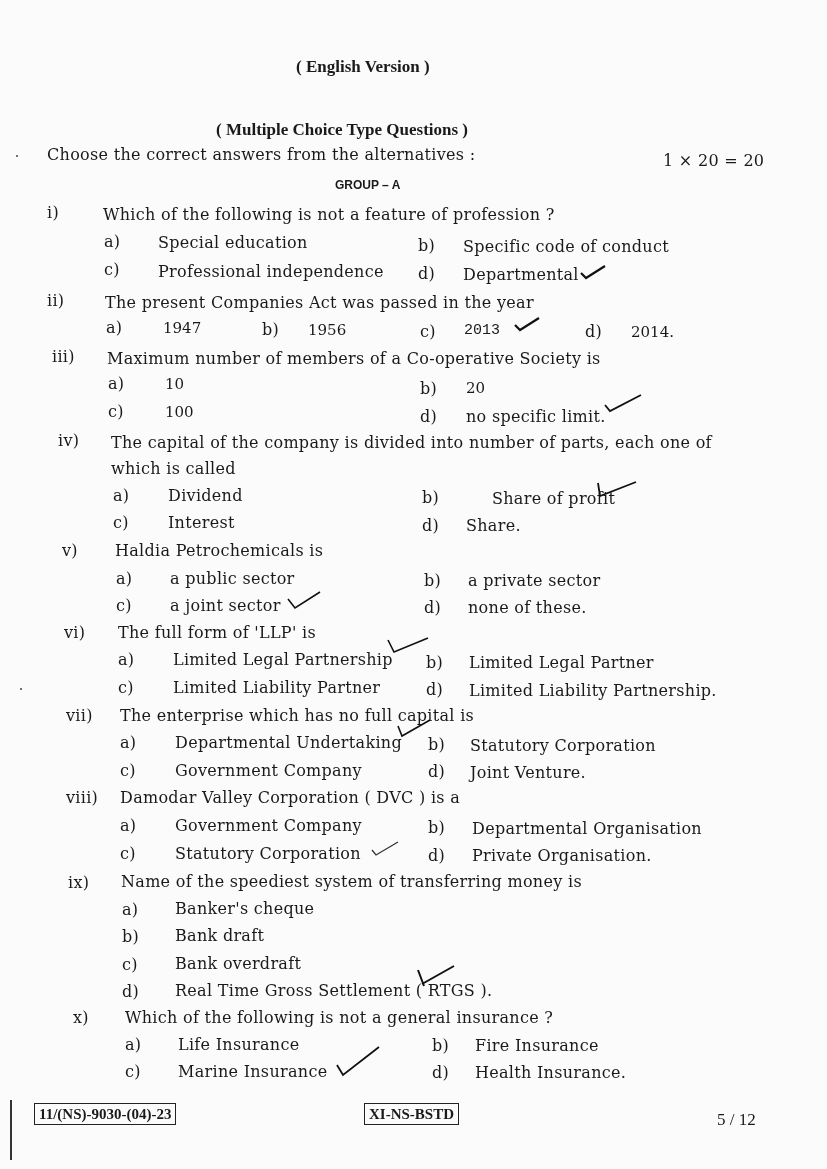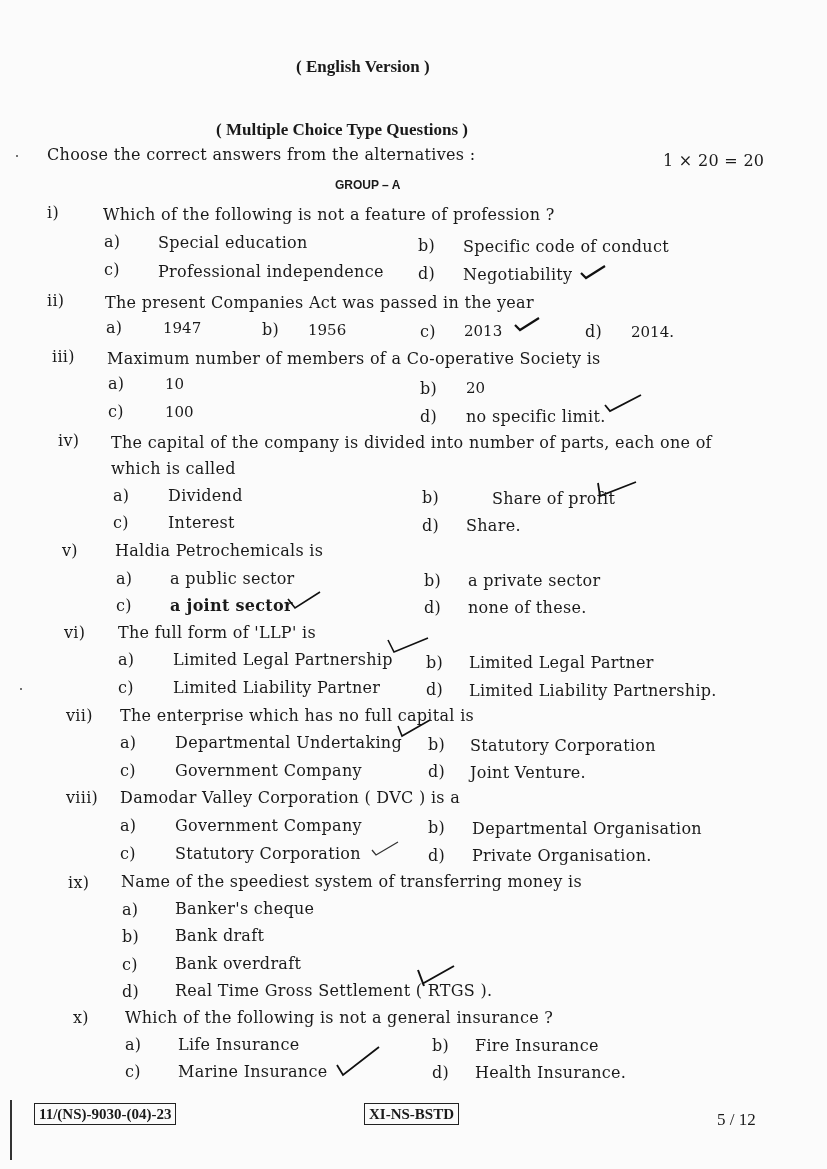--- a/index.html
+++ b/index.html
@@ -31,35 +31,35 @@
 <div>
   <div class="abs txt" style="left:47px;top:203px;">i)</div>
   <div class="abs txt" style="left:103px;top:205px;">Which of the following is not a feature of profession ?</div>
   <div class="abs txt" style="left:104px;top:232px;">a)</div>
   <div class="abs txt" style="left:158px;top:233px;">Special education</div>
   <div class="abs txt" style="left:418px;top:236px;">b)</div>
   <div class="abs txt" style="left:463px;top:237px;">Specific code of conduct</div>
   <div class="abs txt" style="left:104px;top:260px;">c)</div>
   <div class="abs txt" style="left:158px;top:262px;">Professional independence</div>
   <div class="abs txt" style="left:418px;top:264px;">d)</div>
-  <div class="abs txt" style="left:463px;top:265px;">Negotiability</div>
+  <div class="abs txt" style="left:463px;top:265px;">Departmental</div>
   <div class="tick" style="left:579px;top:264px;"><svg viewBox="0 0 28 16">
         <path d="M2 9 L7 14 L26 2" stroke="#111" stroke-width="2.2" fill="none"></path>
       </svg></div>
 </div>
 
 <div>
   <div class="abs txt" style="left:47px;top:291px;">ii)</div>
   <div class="abs txt" style="left:105px;top:293px;">The present Companies Act was passed in the year</div>
   <div class="abs txt" style="left:106px;top:318px;">a)</div>
   <div class="abs num" style="left:163px;top:319px;">1947</div>
   <div class="abs txt" style="left:262px;top:320px;">b)</div>
   <div class="abs num" style="left:308px;top:321px;">1956</div>
   <div class="abs txt" style="left:420px;top:322px;">c)</div>
-  <div class="abs num" style="left:464px;top:322px;">2013</div>
+  <div class="abs num" style="left:464px;top:322px;font-family:Liberation Mono, monospace;">2013</div>
   <div class="tick" style="left:513px;top:316px;"><svg viewBox="0 0 28 16">
         <path d="M2 9 L7 14 L26 2" stroke="#111" stroke-width="2.2" fill="none"></path>
       </svg></div>
   <div class="abs txt" style="left:585px;top:322px;">d)</div>
   <div class="abs num" style="left:631px;top:323px;">2014.</div>
 </div>
 
 <div>
   <div class="abs txt" style="left:52px;top:347px;">iii)</div>
   <div class="abs txt" style="left:107px;top:349px;">Maximum number of members of a Co-operative Society is</div>
@@ -94,21 +94,21 @@
 </div>
 
 <div>
   <div class="abs txt" style="left:62px;top:541px;">v)</div>
   <div class="abs txt" style="left:115px;top:541px;">Haldia Petrochemicals is</div>
   <div class="abs txt" style="left:116px;top:569px;">a)</div>
   <div class="abs txt" style="left:170px;top:569px;">a public sector</div>
   <div class="abs txt" style="left:424px;top:571px;">b)</div>
   <div class="abs txt" style="left:468px;top:571px;">a private sector</div>
   <div class="abs txt" style="left:116px;top:596px;">c)</div>
-  <div class="abs txt" style="left:170px;top:596px;font-weight:bold;">a joint sector</div>
+  <div class="abs txt" style="left:170px;top:596px;">a joint sector</div>
   <div class="tick" style="left:286px;top:590px;width:36px;height:20px;"><svg viewBox="0 0 36 20">
         <path d="M2 9 L9 18 L34 2" stroke="#111" stroke-width="1.6" fill="none"></path>
       </svg></div>
   <div class="abs txt" style="left:424px;top:598px;">d)</div>
   <div class="abs txt" style="left:468px;top:598px;">none of these.</div>
 </div>
 
 <div>
   <div class="abs txt" style="left:64px;top:623px;">vi)</div>
   <div class="abs txt" style="left:118px;top:623px;">The full form of 'LLP' is</div>

